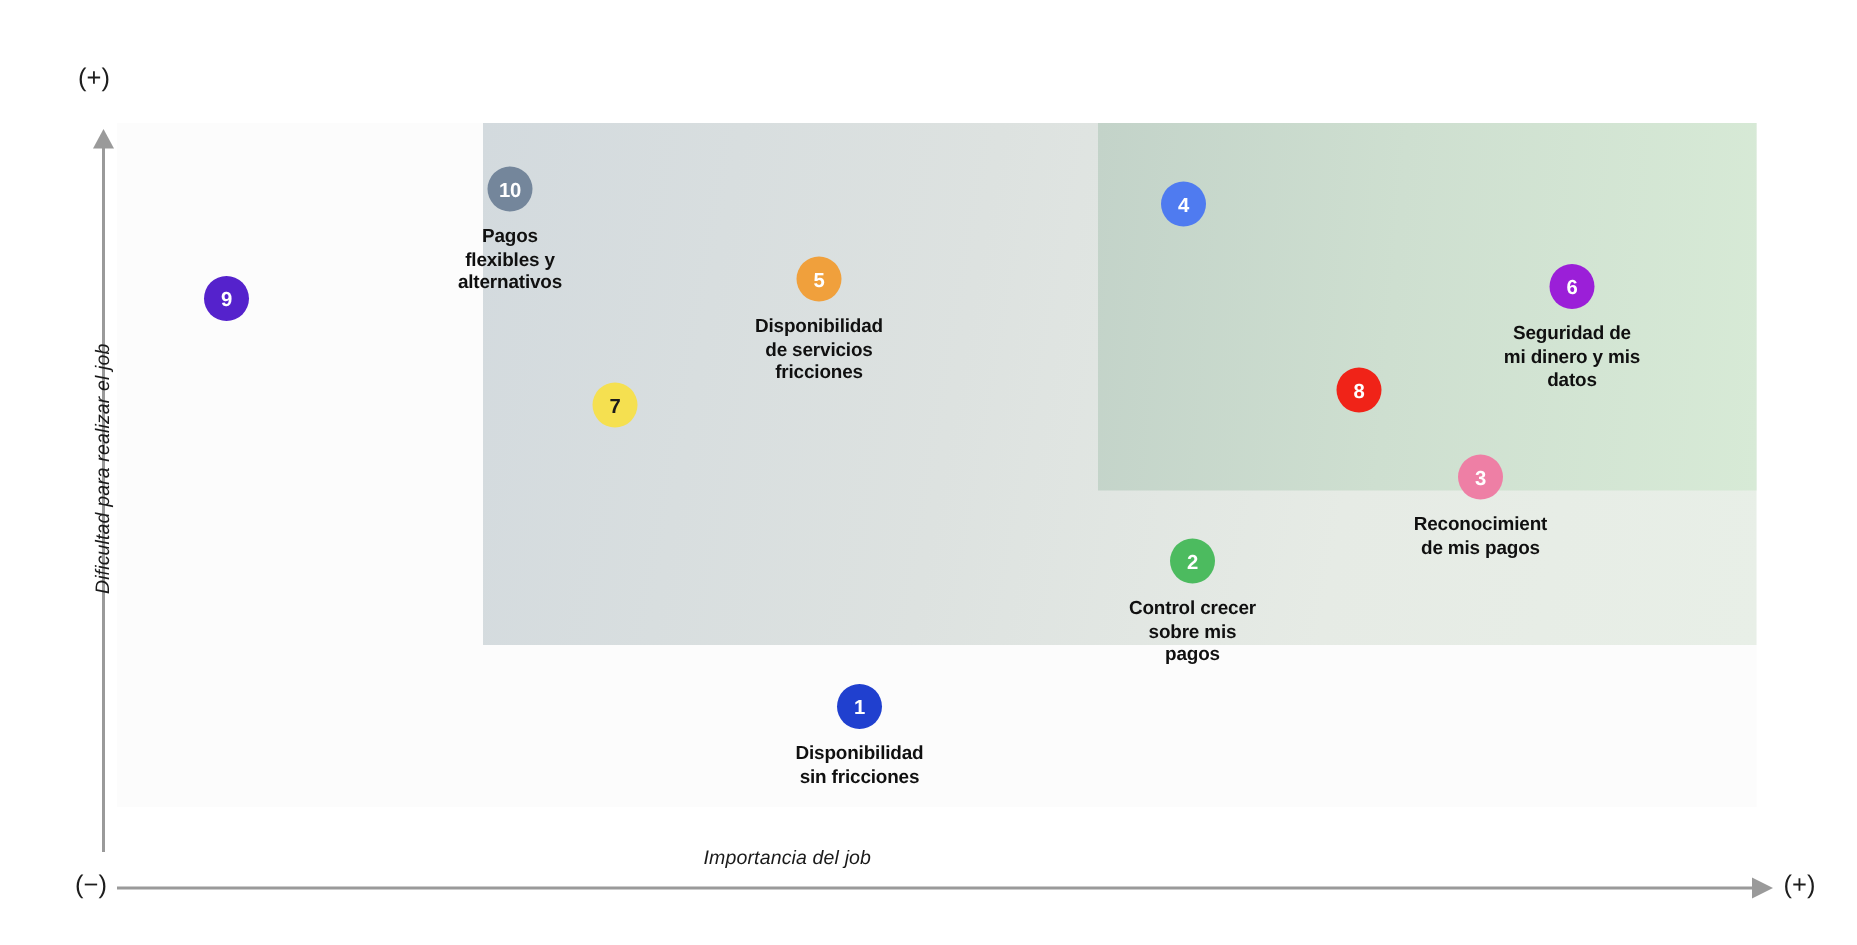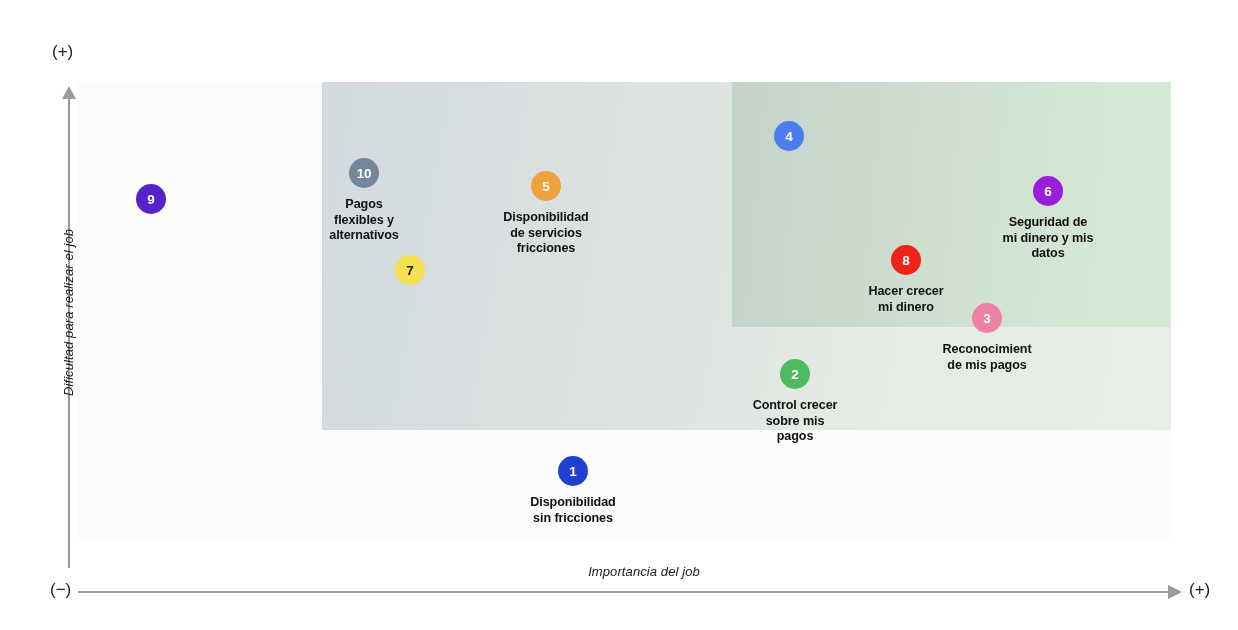--- a/index.html
+++ b/index.html
@@ -48,21 +48,20 @@
     border-left:14px solid #9a9a9a;
   }
   .y-axis-label{
     position:absolute;left:-62px;top:305px;width:260px;
     transform:rotate(-90deg);
     font-style:italic;font-size:13px;color:#1a1a1a;
     text-align:center;letter-spacing:.1px;
   }
   .x-axis-label{
     position:absolute;left:469px;top:564px;width:350px;
-    text-align:center;
     font-style:italic;font-size:13px;color:#1a1a1a;letter-spacing:.1px;
   }
   .sign{position:absolute;font-size:17px;color:#1d1d1d;}
   .sign-top{left:52px;top:42px;}
   .sign-left{left:50px;top:580px;}
   .sign-right{left:1189px;top:580px;}
 
   
   .node{position:absolute;transform:translateX(-50%);text-align:center;width:180px;}
   .bubble{
@@ -98,21 +97,21 @@
   <div class="x-axis-label">Importancia del job</div>
 
   <div class="sign sign-top">(+)</div>
   <div class="sign sign-left">(−)</div>
   <div class="sign sign-right">(+)</div>
 
   <div id="nodes">
       <div class="node" style="left: 151px; top: 184px;">
         <div class="bubble" style="background: rgb(85, 34, 204); color: rgb(255, 255, 255);">9</div>
       </div>
-      <div class="node" style="left: 364px; top: 111px; margin-top: 47px;">
+      <div class="node" style="left: 340px; top: 111px;">
         <div class="bubble" style="background: rgb(116, 134, 155); color: rgb(255, 255, 255);">10</div>
         <div class="node-label">Pagos
 flexibles y
 alternativos</div>
       </div>
       <div class="node" style="left: 546px; top: 171px;">
         <div class="bubble" style="background: rgb(240, 160, 60); color: rgb(255, 255, 255);">5</div>
         <div class="node-label">Disponibilidad
 de servicios
 fricciones</div>
@@ -124,22 +123,20 @@
         <div class="bubble" style="background: rgb(79, 123, 240); color: rgb(255, 255, 255);">4</div>
       </div>
       <div class="node" style="left: 1048px; top: 176px;">
         <div class="bubble" style="background: rgb(155, 31, 216); color: rgb(255, 255, 255);">6</div>
         <div class="node-label">Seguridad de
 mi dinero y mis
 datos</div>
       </div>
       <div class="node" style="left: 906px; top: 245px;">
         <div class="bubble" style="background: rgb(240, 35, 24); color: rgb(255, 255, 255);">8</div>
-        <div class="node-label">Hacer crecer
-mi dinero</div>
       </div>
       <div class="node" style="left: 987px; top: 303px;">
         <div class="bubble" style="background: rgb(238, 127, 165); color: rgb(255, 255, 255);">3</div>
         <div class="node-label">Reconocimient
 de mis pagos</div>
       </div>
       <div class="node" style="left: 795px; top: 359px;">
         <div class="bubble" style="background: rgb(76, 187, 95); color: rgb(255, 255, 255);">2</div>
         <div class="node-label">Control crecer
 sobre mis

